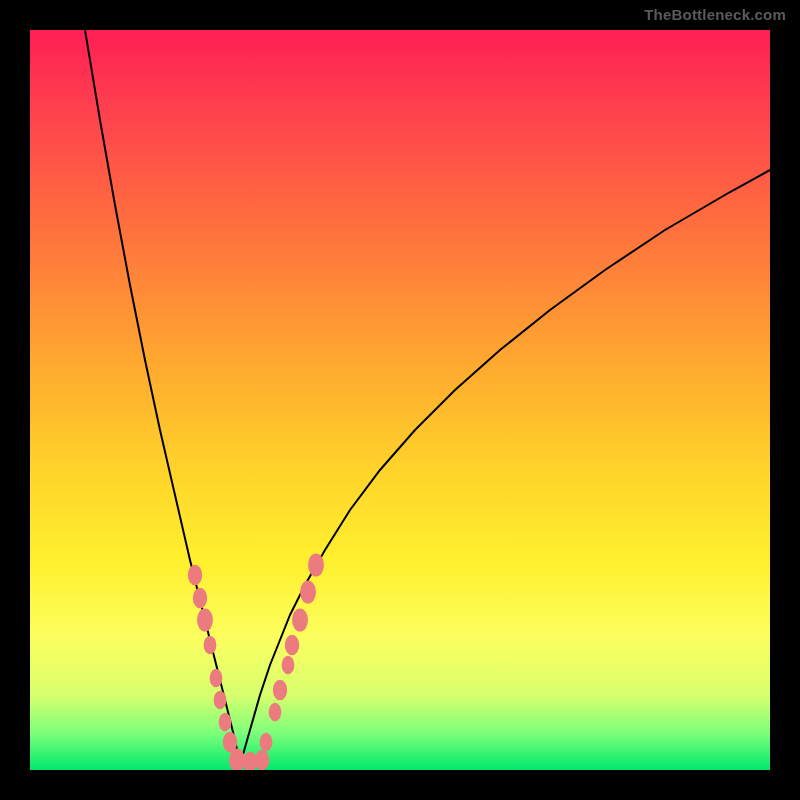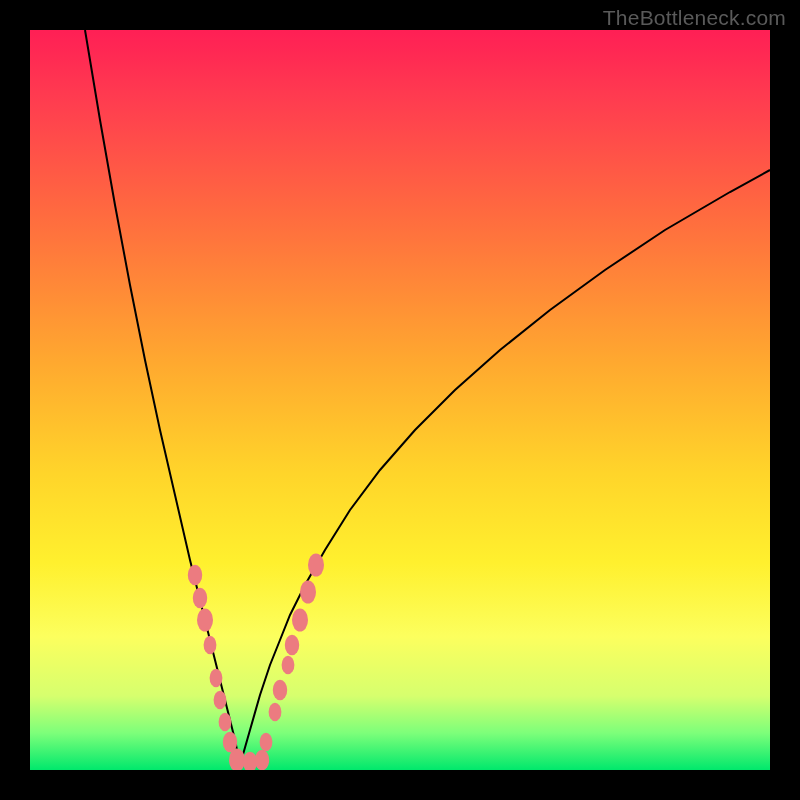--- a/index.html
+++ b/index.html
@@ -29,23 +29,23 @@
       #d6ff6e 90%,
       #7dff7a 95%,
       #00e86c 100%
     );
   }
   .watermark {
     position: absolute;
     top: 6px;
     right: 14px;
     color: #5a5a5a;
-    font-size: 21px;
+    font-size: 15px;
     letter-spacing: 0.2px;
-    font-weight: 400;
+    font-weight: 700;
     user-select: none;
   }
   svg {
     position: absolute;
     left: 0;
     top: 0;
   }
 </style>
 </head>
 <body>

